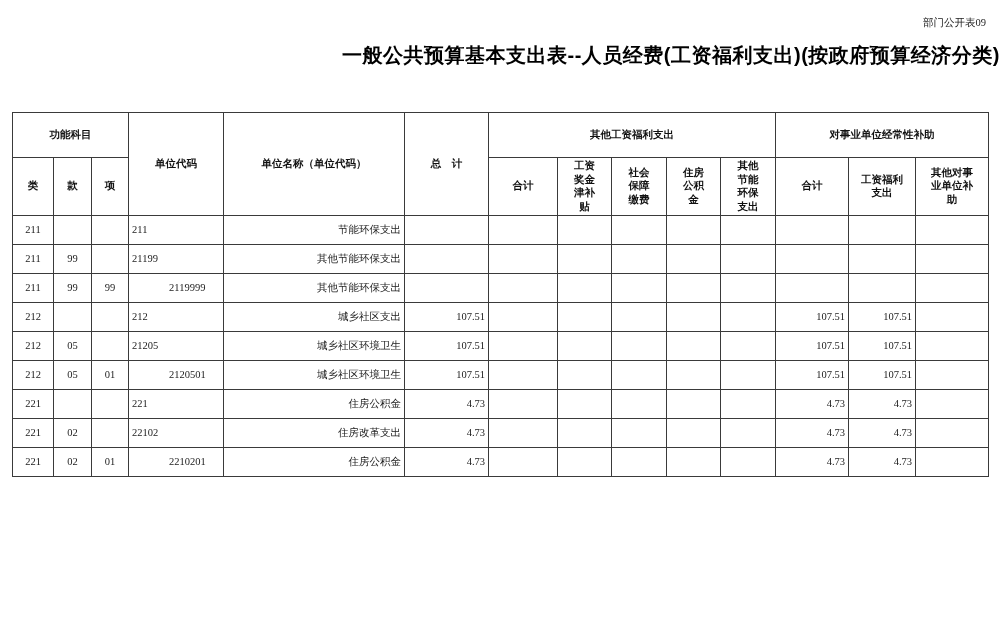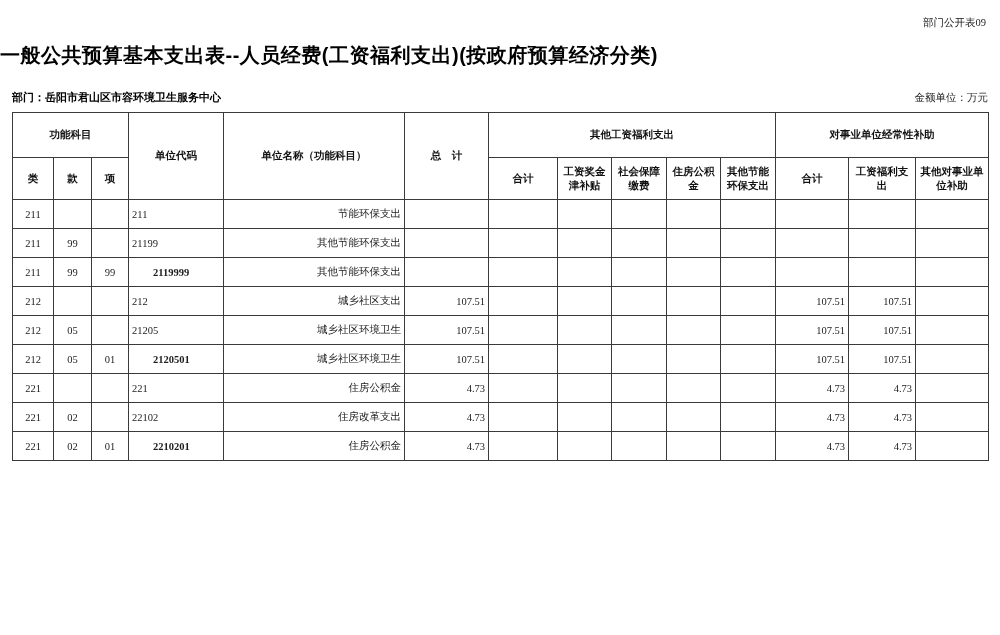--- a/index.html
+++ b/index.html
@@ -19,21 +19,21 @@
     right: 14px;
     font-size: 10.5px;
     color: #222;
   }
   .title {
     position: absolute;
     top: 42px;
     left: 0;
     width: 100%;
     margin: 0;
-    text-align: left;
+    text-align: right;
     font-size: 20px;
     font-weight: bold;
     letter-spacing: 0.5px;
     font-family: "Liberation Sans", "DejaVu Sans", sans-serif;
     color: #000;
   }
   .meta-row {
     position: absolute;
     top: 90px;
     left: 12px;
@@ -56,61 +56,57 @@
   table.budget th, table.budget td {
     border: 1px solid #3a3a3a;
     overflow: hidden;
     white-space: nowrap;
   }
   table.budget th {
     font-size: 10.5px;
     font-weight: bold;
     text-align: center;
     vertical-align: middle;
-    padding: 1px 2px;
+    padding: 1px 12px;
     white-space: normal;
     line-height: 1.3;
     color: #111;
   }
   tr.h1 th { height: 45px; }
   tr.h2 th { height: 42px; }
   table.budget td {
     font-size: 10.5px;
     height: 29px;
     padding: 0 3px;
     vertical-align: middle;
     color: #1c1c1c;
   }
   td.c-center { text-align: center; }
   td.c-code { text-align: left; padding-left: 3px; }
-  td.c-code.indent { padding-left: 24px; font-weight: bold; }
+  td.c-code.indent { padding-left: 40px; }
   td.c-name { text-align: right; padding-left: 3px; }
   td.c-name.indent { padding-left: 25px; }
   td.c-num { text-align: right; padding-right: 4px; }
   .note {
     position: absolute;
     top: 469px;
     left: 13px;
     font-size: 10.5px;
     color: #111;
   }
 </style>
 </head>
 <body>
 
 <div class="page">
 
   <div class="doc-code">部门公开表09</div>
 
   <h1 class="title">一般公共预算基本支出表--人员经费(工资福利支出)(按政府预算经济分类)</h1>
 
-  <div class="meta-row">
-    <span class="dept">部门：岳阳市君山区市容环境卫生服务中心</span>
-    <span class="unit">金额单位：万元</span>
-  </div>
 
   <table class="budget">
     <colgroup>
       <col style="width:41px">
         <col style="width:38px">
         <col style="width:37px">
       <col style="width:95px">
         <col style="width:181px">
         <col style="width:84px">
       <col style="width:69px">
@@ -119,21 +115,21 @@
       <col style="width:54px">
         <col style="width:55px">
         <col style="width:73px">
       <col style="width:67px">
         <col style="width:73px">
     </colgroup>
     <thead>
       <tr class="h1">
         <th colspan="3">功能科目</th>
         <th rowspan="2">单位代码</th>
-        <th rowspan="2">单位名称（功能科目）</th>
+        <th rowspan="2">单位名称（单位代码）</th>
         <th rowspan="2">总　计</th>
         <th colspan="5">其他工资福利支出</th>
         <th colspan="3">对事业单位经常性补助</th>
       </tr>
       <tr class="h2">
         <th>类</th>
         <th>款</th>
         <th>项</th>
         <th>合计</th>
         <th>工资奖金津补贴</th>

